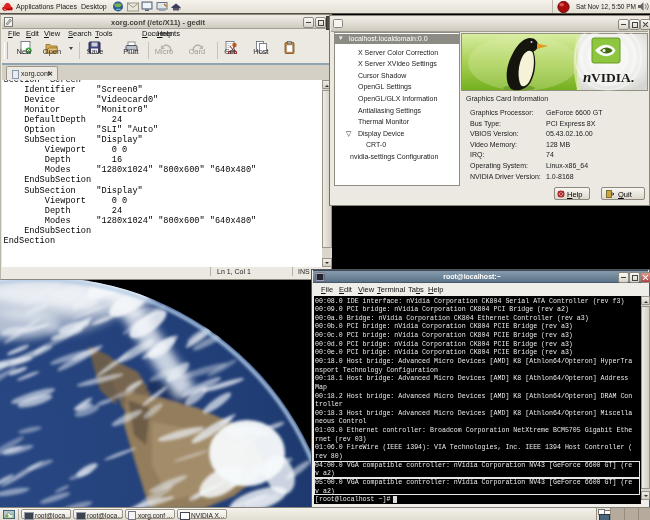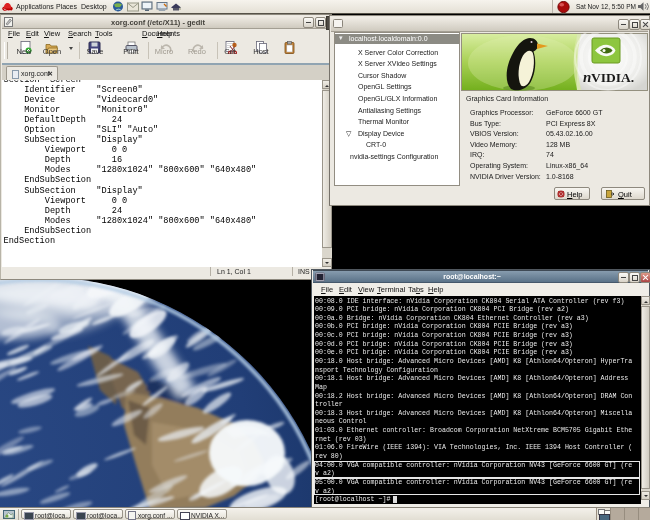--- a/index.html
+++ b/index.html
@@ -279,21 +279,21 @@
   <div class="tsep" style="left:146px;"></div>
   <svg class="ticon" style="left:157px;" viewBox="0 0 13 13">
         <path d="M11 11 a4.5 4.5 0 0 0 -7-5.5 l-2 2" fill="none" stroke="#bcb7ad" stroke-width="1.6"></path>
         <path d="M2 4 v4 h4 Z" fill="#bcb7ad"></path>
       </svg>
   <div class="tlabel" style="left:162px;color:#a09b91;">Micro</div>
   <svg class="ticon" style="left:190px;" viewBox="0 0 13 13">
         <path d="M2 11 a4.5 4.5 0 0 1 7-5.5 l2 2" fill="none" stroke="#bcb7ad" stroke-width="1.6"></path>
         <path d="M11 4 v4 h-4 Z" fill="#bcb7ad"></path>
       </svg>
-  <div class="tlabel" style="left:195px;color:#a09b91;">Redo</div>
+  <div class="tlabel" style="left:195px;color:#a09b91;">Card</div>
   <div class="tsep" style="left:215px;"></div>
   <svg class="ticon" style="left:222px;" viewBox="0 0 13 13">
         <rect x="2" y="0.5" width="8" height="10" fill="#fff" stroke="#667" stroke-width="0.8"></rect>
         <path d="M3 2.5 h6 M3 4.5 h6 M3 6.5 h4" stroke="#bbb" stroke-width="0.6"></path>
         <path d="M6 5 L10.5 11 M11 5 L6.5 11" stroke="#833" stroke-width="1"></path>
         <circle cx="5.8" cy="11.7" r="1.3" fill="none" stroke="#a22" stroke-width="1.1"></circle>
         <circle cx="11.2" cy="11.7" r="1.3" fill="none" stroke="#a22" stroke-width="1.1"></circle>
         <circle cx="10.5" cy="4" r="2.2" fill="#b4520a" opacity="0.9"></circle>
       </svg>
   <div class="tlabel" style="left:228px;">Cut</div>

